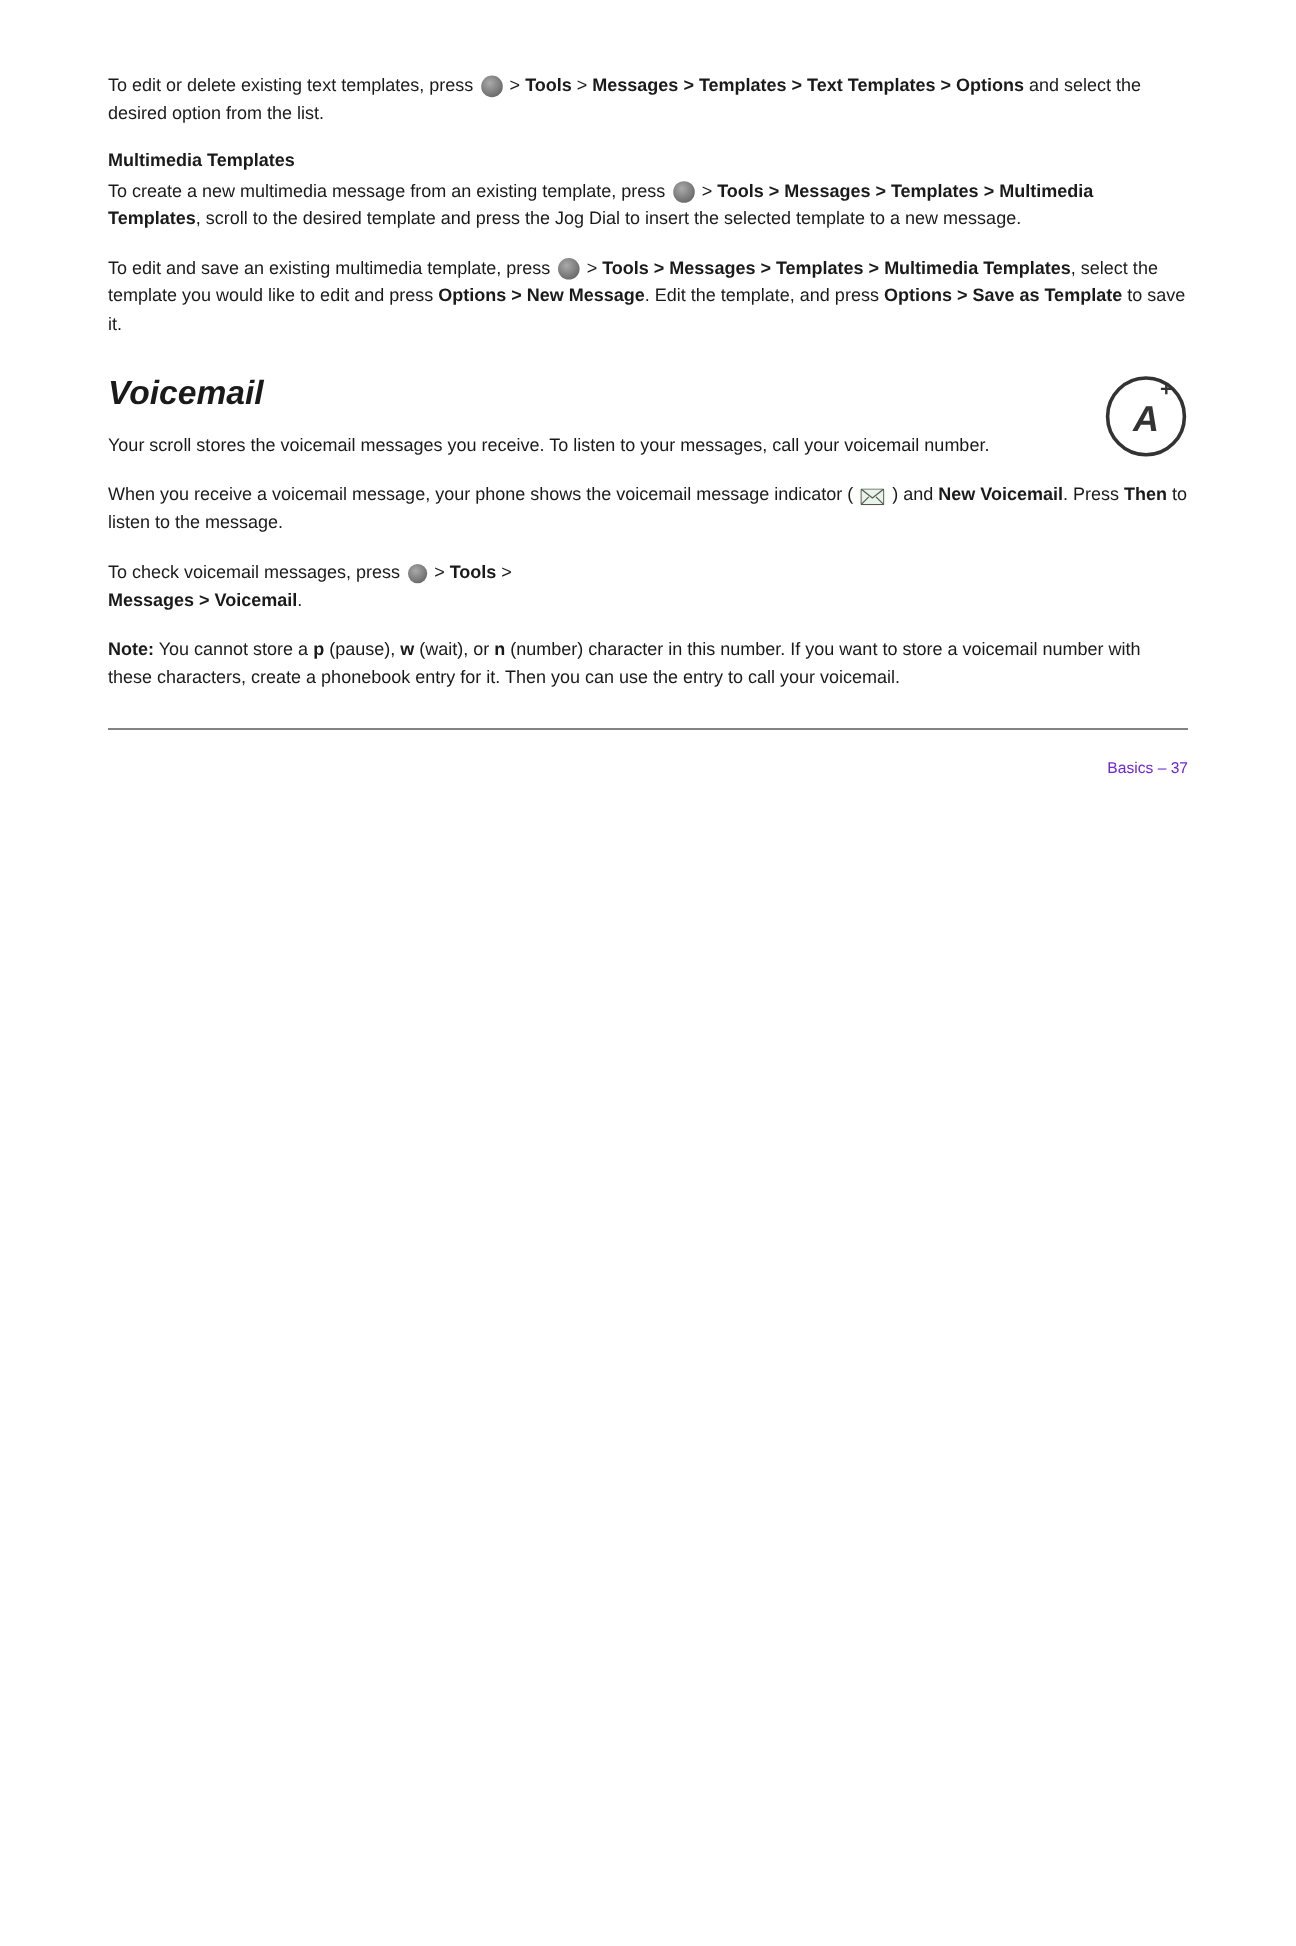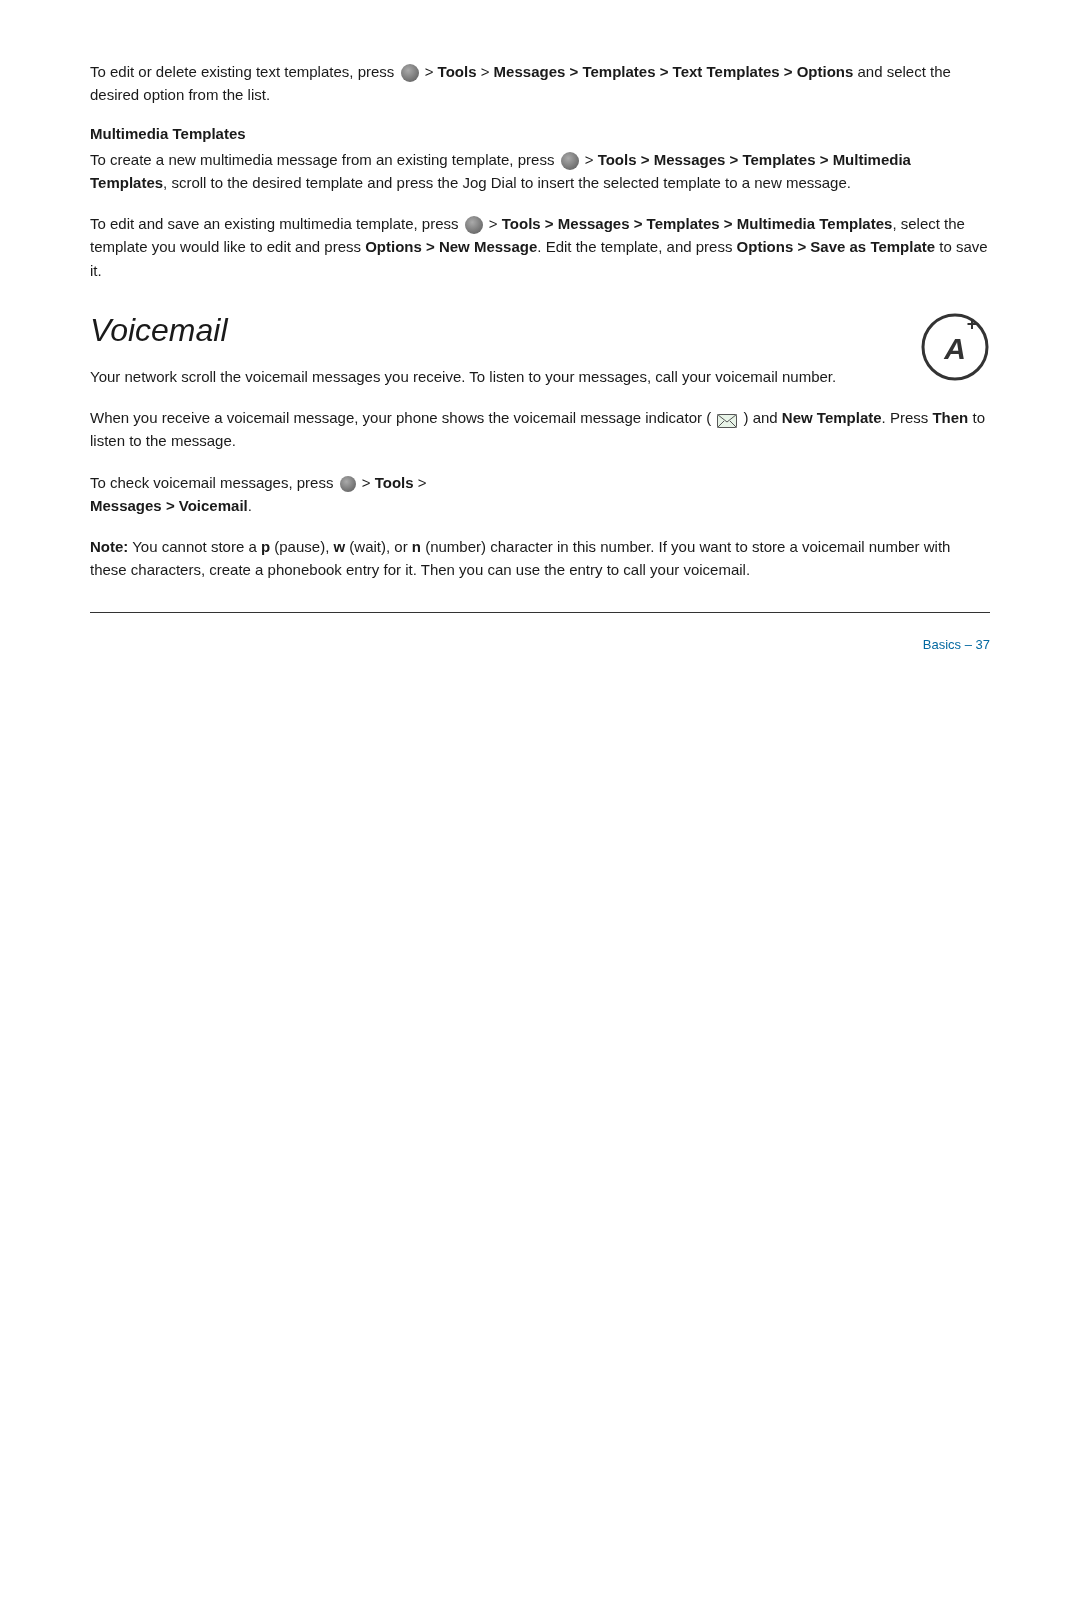--- a/index.html
+++ b/index.html
@@ -23,22 +23,22 @@
       max-width: 1080px;
     }
 
     .paragraph {
       margin-bottom: 18px;
       line-height: 1.55;
     }
 
     .italic-heading {
       font-style: italic;
-      font-weight: normal;
-      font-size: 32px;
+      font-weight: bold;
+      font-size: 28px;
       margin: 30px 0 16px 0;
     }
 
     .subheading {
       font-weight: bold;
       font-size: 15px;
       margin-bottom: 6px;
     }
 
     .nav-button {
@@ -95,21 +95,21 @@
 
     .divider {
       border: none;
       border-top: 1px solid #333;
       margin: 30px 0 16px 0;
     }
 
     .footer {
       text-align: right;
       font-size: 13px;
-      color: #0369a1;
+      color: #6d28d9;
       padding-top: 8px;
     }
 
     .content-with-icon {
       display: flex;
       align-items: flex-start;
       gap: 20px;
     }
 
     .content-with-icon .text-part {
@@ -147,21 +147,21 @@
     <strong>Options &gt; New Message</strong>. Edit the template, and press
     <strong>Options &gt; Save as Template</strong> to save it.
   </p>
 
   <div class="voicemail-section">
 
     <h2 class="italic-heading">Voicemail</h2>
 
     <div class="content-with-icon">
       <div class="text-part">
-        <p class="paragraph">Your network scroll the voicemail messages you receive. To listen to your messages, call your voicemail number.</p>
+        <p class="paragraph">Your scroll stores the voicemail messages you receive. To listen to your messages, call your voicemail number.</p>
       </div>
       <div class="voicemail-icon">
         
         <svg viewBox="0 0 70 70" xmlns="http://www.w3.org/2000/svg">
           <circle cx="35" cy="35" r="32" fill="none" stroke="#333" stroke-width="3"></circle>
           <text x="35" y="47" text-anchor="middle" font-size="30" font-weight="bold" font-family="Arial" fill="#333" font-style="italic">A</text>
           <text x="52" y="18" text-anchor="middle" font-size="18" font-weight="bold" font-family="Arial" fill="#333">+</text>
         </svg>
       </div>
     </div>
@@ -170,21 +170,21 @@
     <p class="paragraph">
       When you receive a voicemail message, your phone shows the voicemail message indicator (
       <span class="envelope-icon">
         <svg viewBox="0 0 20 14" xmlns="http://www.w3.org/2000/svg">
           <rect x="0.5" y="0.5" width="19" height="13" rx="1" fill="#e8f4e8" stroke="#555" stroke-width="1"></rect>
           <polyline points="0.5,0.5 10,8 19.5,0.5" fill="none" stroke="#555" stroke-width="1"></polyline>
           <line x1="0.5" y1="13.5" x2="7" y2="7" stroke="#555" stroke-width="1"></line>
           <line x1="19.5" y1="13.5" x2="13" y2="7" stroke="#555" stroke-width="1"></line>
         </svg>
       </span>
-      ) and <strong>New Template</strong>.
+      ) and <strong>New Voicemail</strong>.
       Press <strong>Then</strong> to listen to the message.
     </p>
 
     <p class="paragraph">
       To check voicemail messages, press
       <span class="nav-button-small"></span>
       &gt; <strong>Tools</strong> &gt;<br>
       <strong>Messages &gt; Voicemail</strong>.
     </p>
 

